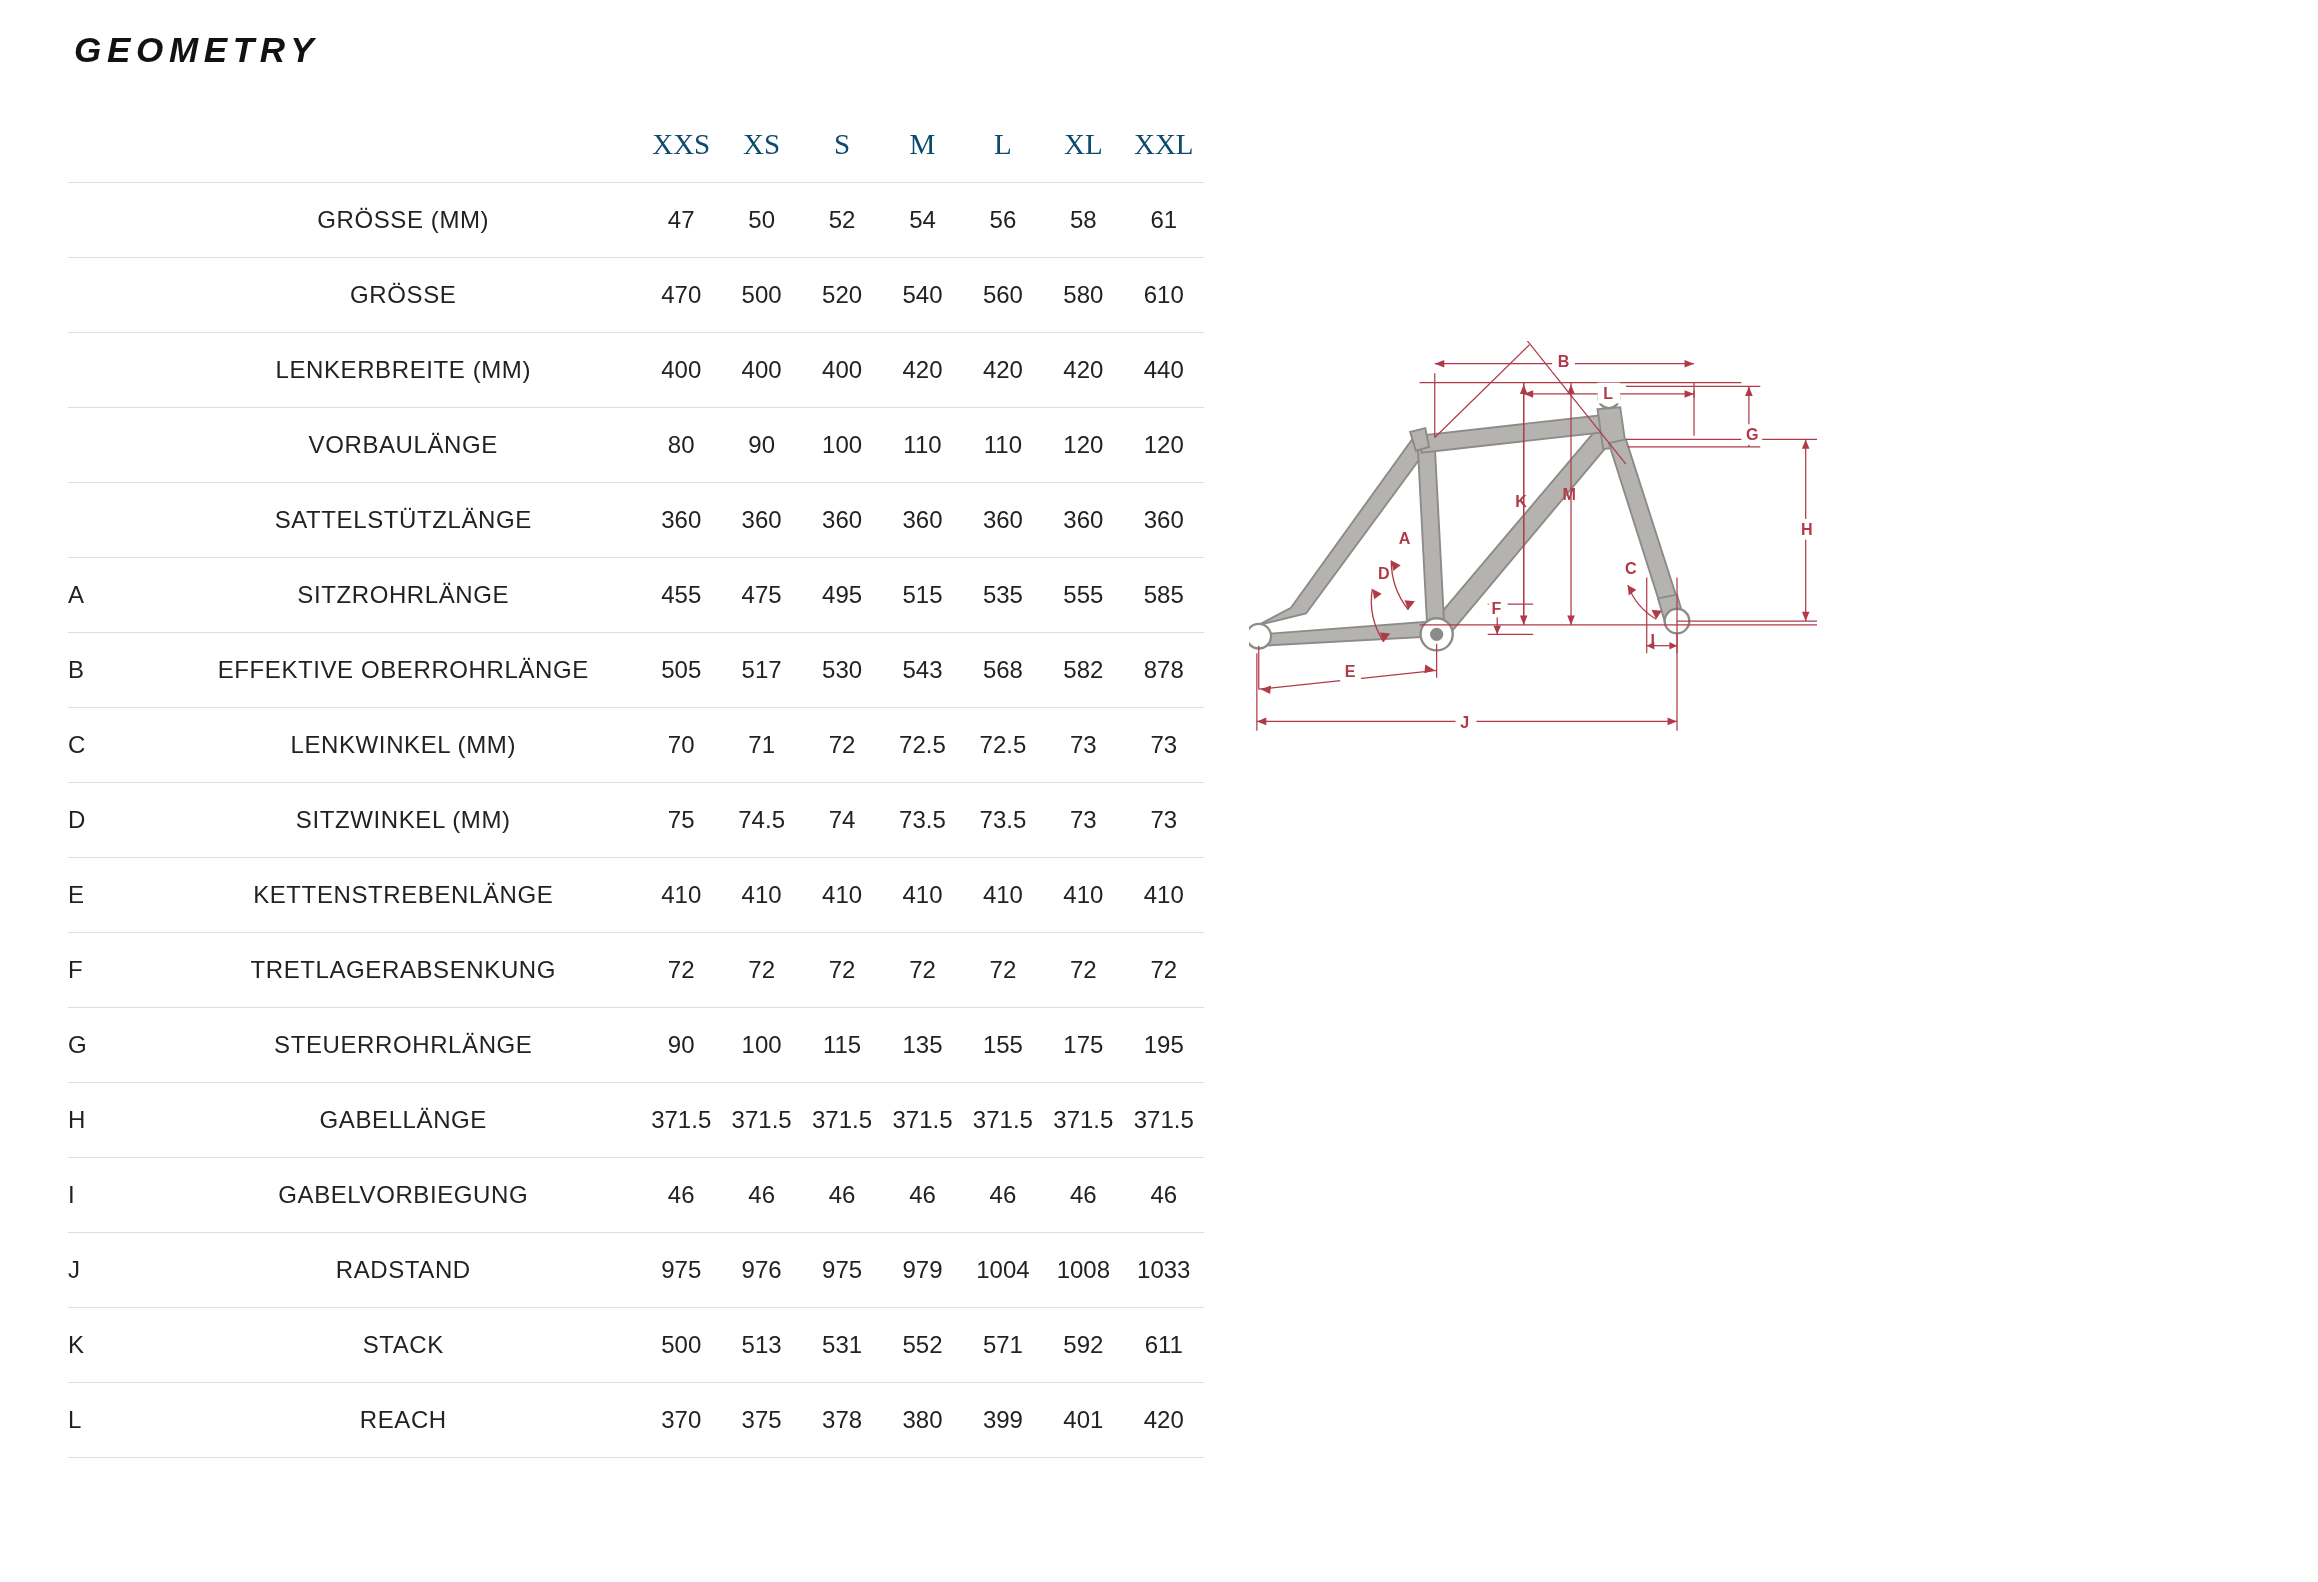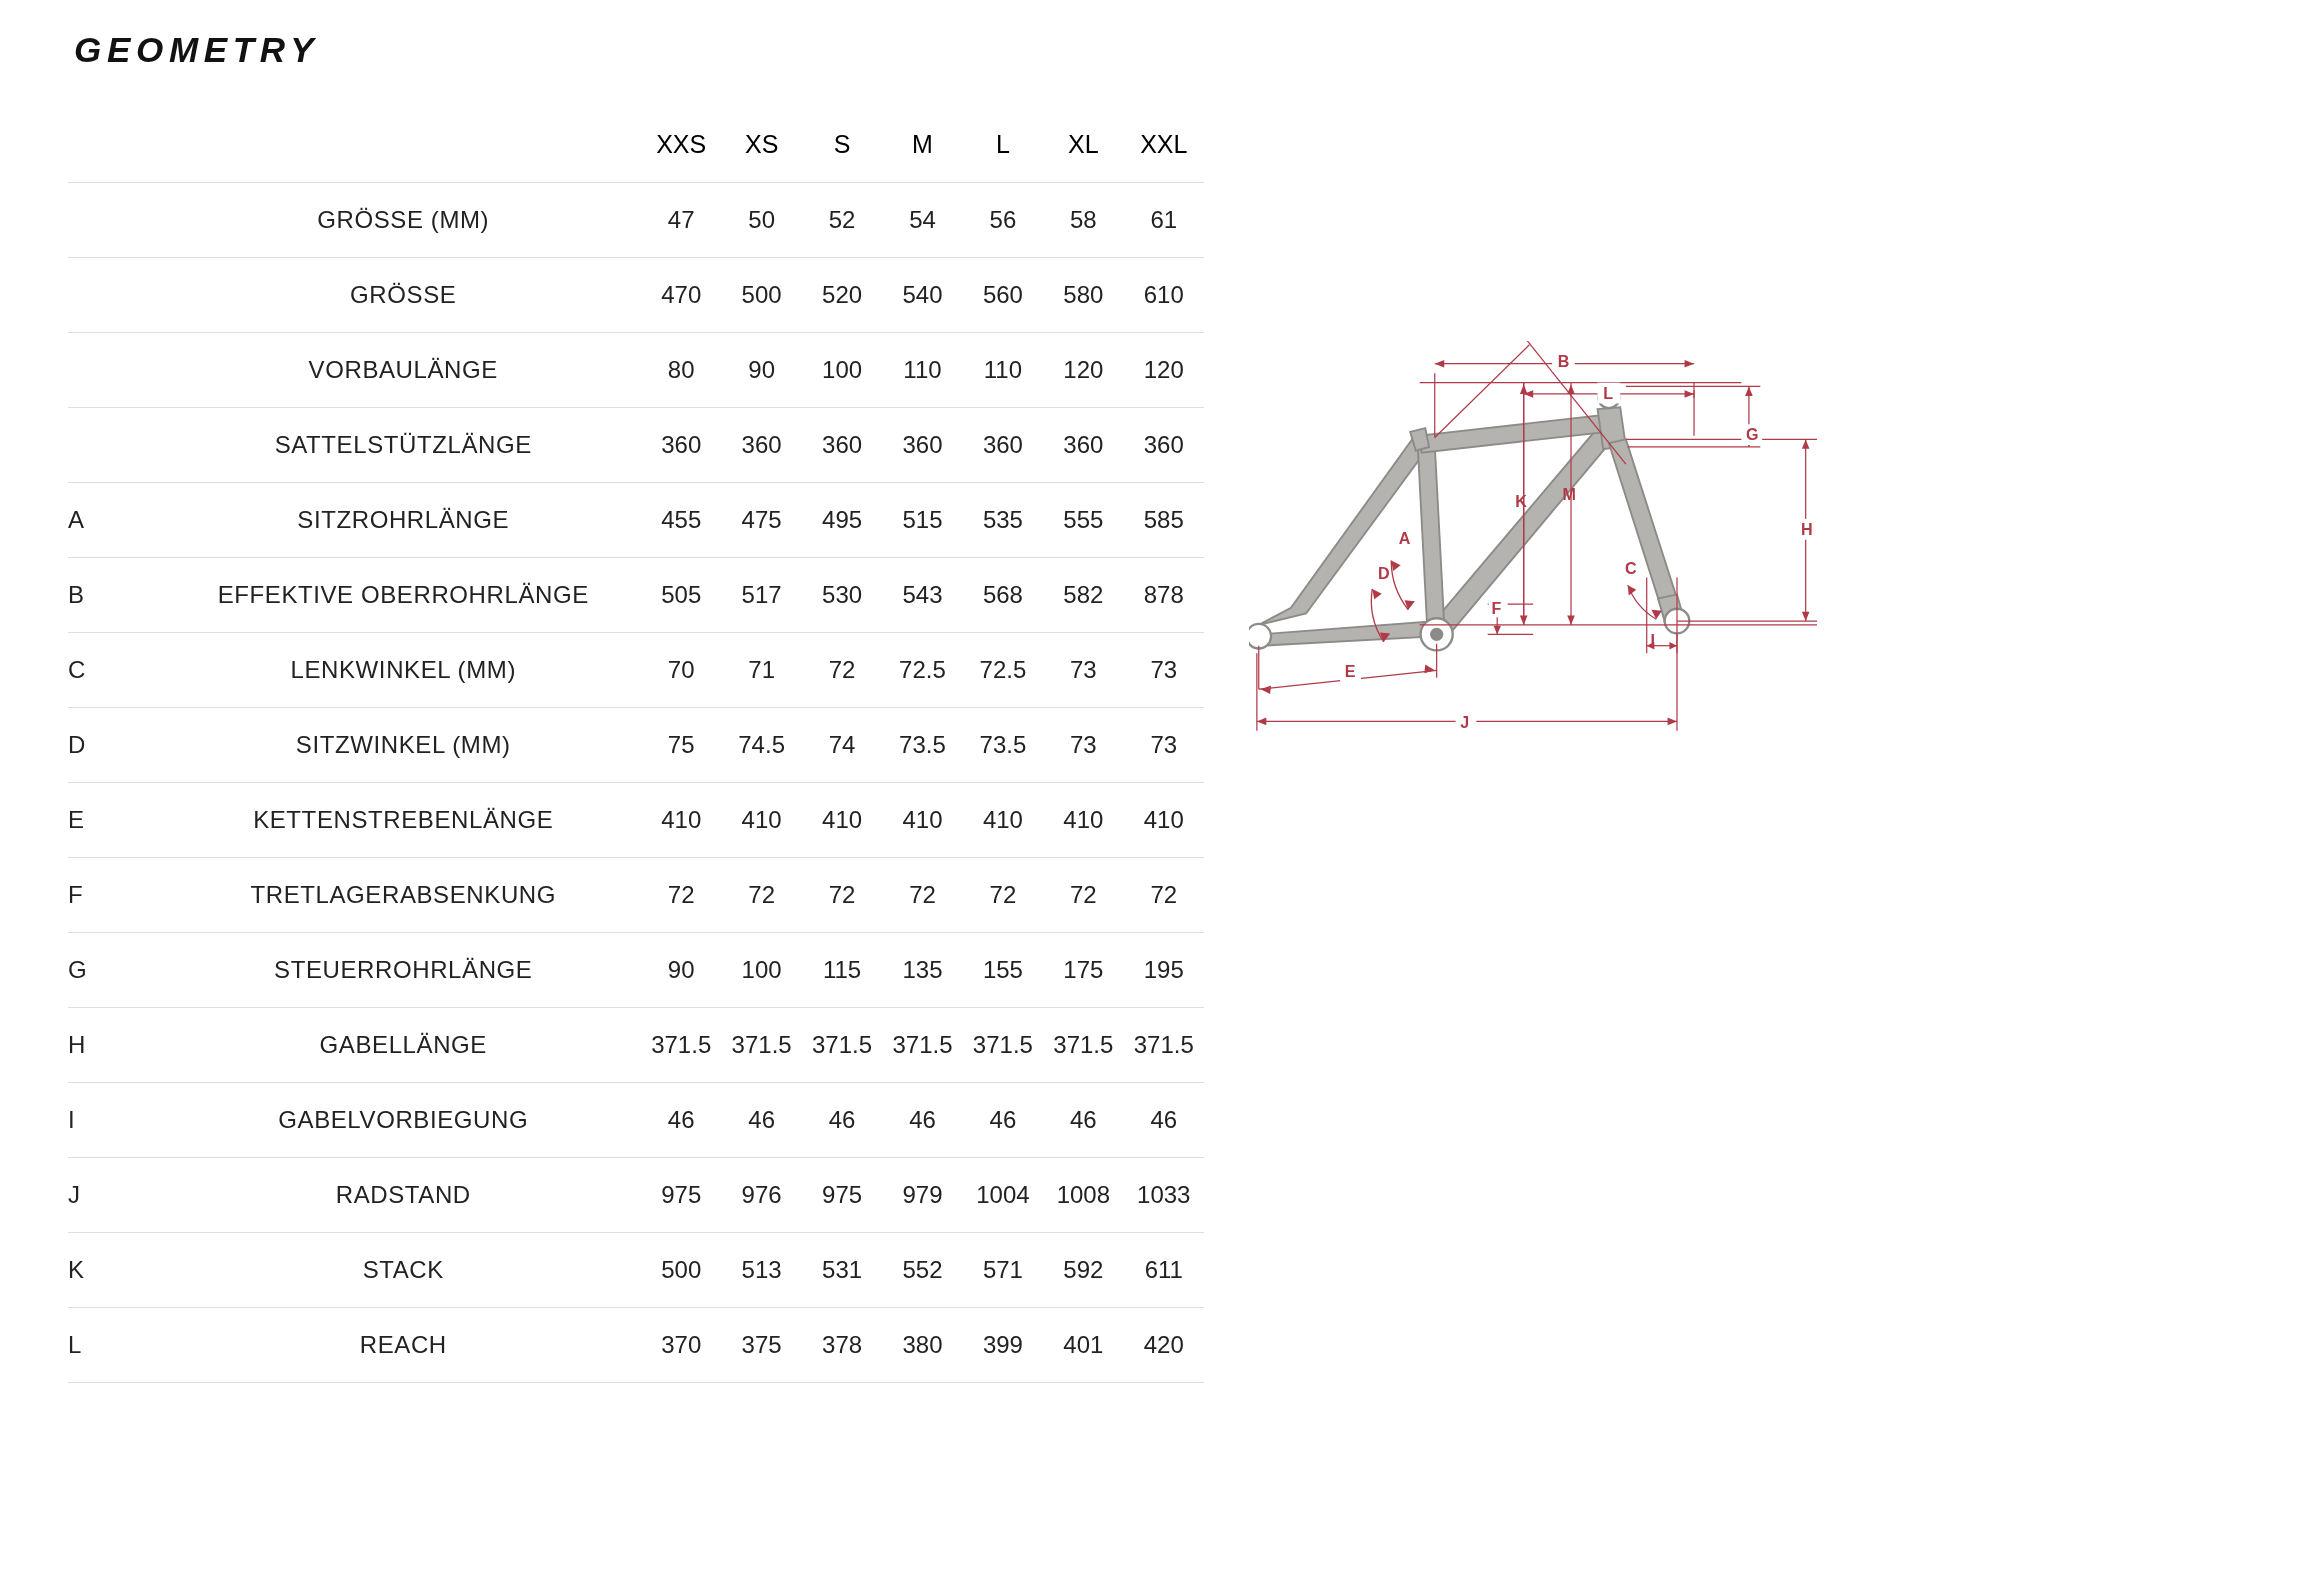--- a/index.html
+++ b/index.html
@@ -52,24 +52,25 @@
     padding: 0;
     height: 74px;
     font-size: 24px;
     font-weight: normal;
     color: #222222;
     vertical-align: middle;
   }
   table.geo thead th {
     height: 59px;
     border: none;
-    font-size: 25px;
-    color: #000000;
+    font-size: 29px;
+    color: #0c4a6e;
     text-align: center;
     padding-bottom: 7.6px;
+    font-family: Liberation Serif, serif;
   }
   table.geo thead th.blank { text-align: left; }
 
   table.geo tbody tr { border-top: 0.9px solid #dedede; }
   table.geo tbody tr:last-child { border-bottom: 0.9px solid #dedede; }
 
   td.letter {
     text-align: left;
     padding-left: 7.6px;
     font-size: 24px;
@@ -150,20 +151,31 @@
           <td class="val">470</td>
           <td class="val">500</td>
           <td class="val">520</td>
           <td class="val">540</td>
           <td class="val">560</td>
           <td class="val">580</td>
           <td class="val">610</td>
         </tr>
         <tr>
           <td class="letter"></td>
+          <td class="label">LENKERBREITE (MM)</td>
+          <td class="val">400</td>
+          <td class="val">400</td>
+          <td class="val">400</td>
+          <td class="val">420</td>
+          <td class="val">420</td>
+          <td class="val">420</td>
+          <td class="val">440</td>
+        </tr>
+        <tr>
+          <td class="letter"></td>
           <td class="label">VORBAULÄNGE</td>
           <td class="val">80</td>
           <td class="val">90</td>
           <td class="val">100</td>
           <td class="val">110</td>
           <td class="val">110</td>
           <td class="val">120</td>
           <td class="val">120</td>
         </tr>
         <tr>

